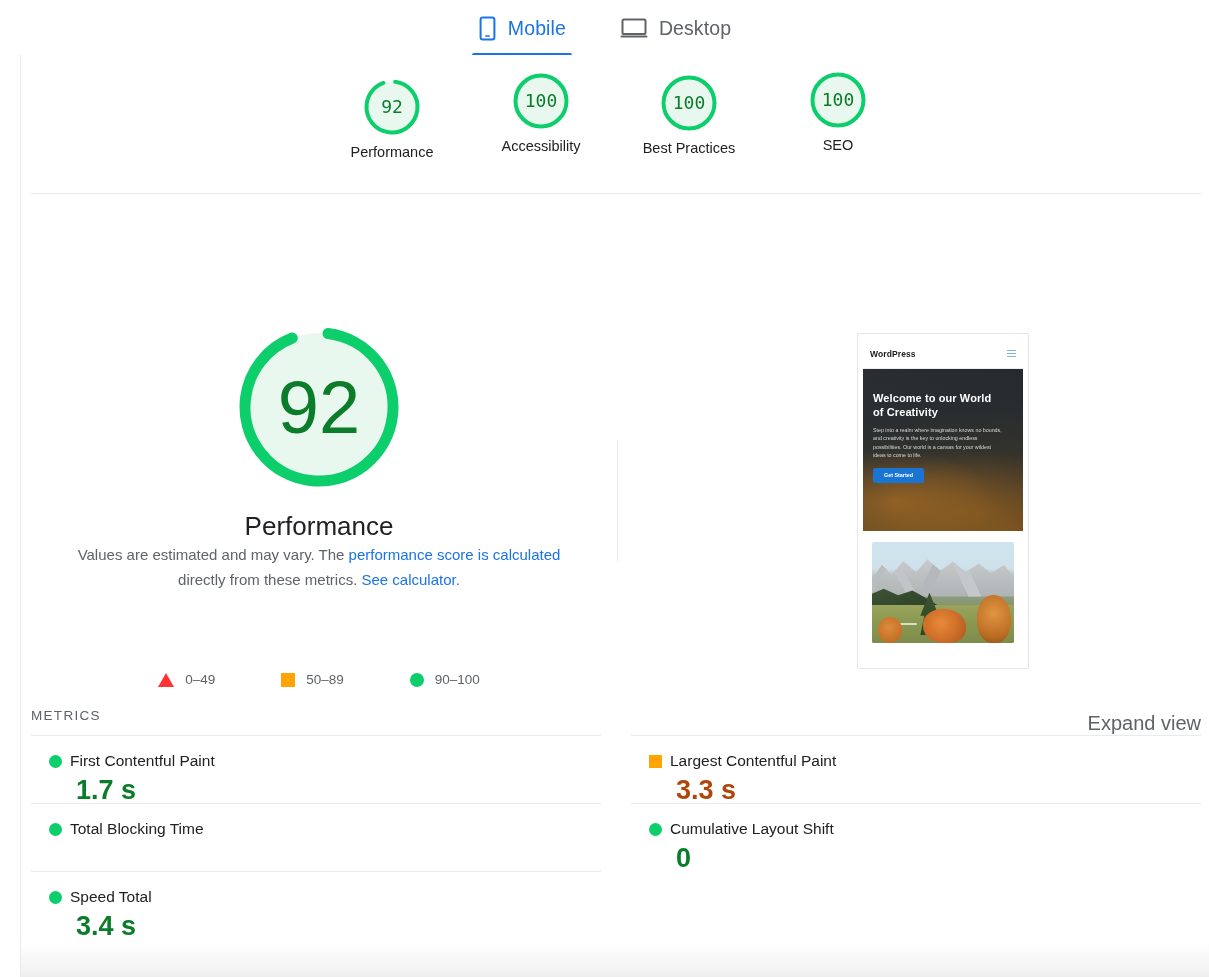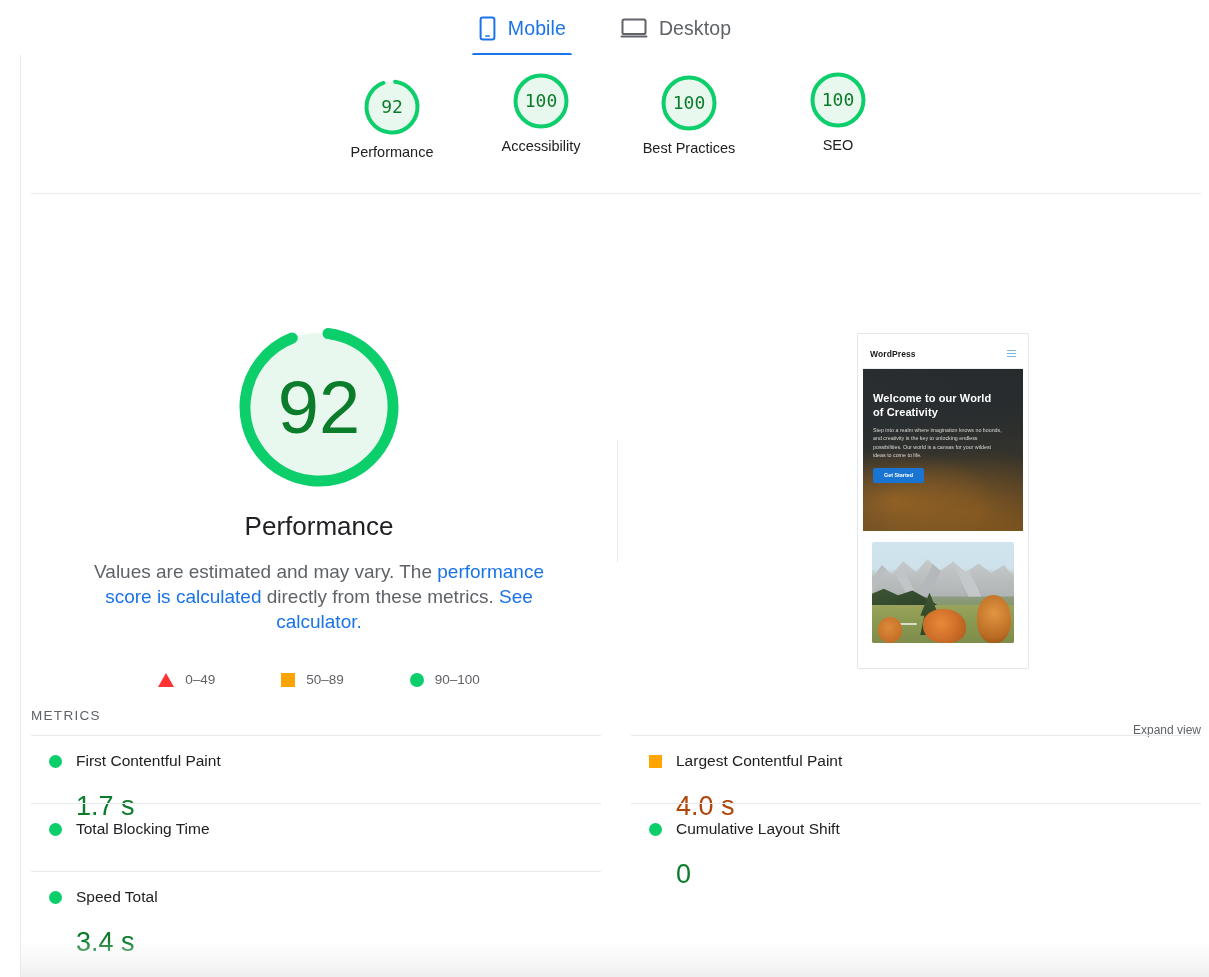--- a/index.html
+++ b/index.html
@@ -126,22 +126,21 @@
     fill: #0b7c2a;
     font-family: "Liberation Sans", sans-serif;
   }
   .cat-title {
     margin-top: 16px;
     font-size: 26px;
     color: #202124;
     font-weight: 400;
   }
   .cat-desc {
-    margin-top: 17px;
-    font-size: 19px;
+    font-size: 15px;
     line-height: 25px;
     color: #5f6368;
     width: 500px;
     margin-left: auto;
     margin-right: auto;
   }
   .cat-desc a { color: #1a73e8; text-decoration: none; }
 
   
   .legend {
@@ -321,22 +320,22 @@
   }
   .metrics-title {
     position: absolute;
     left: 0; top: 0;
     font-size: 13.5px;
     letter-spacing: 1.3px;
     color: #5f6368;
   }
   .expand-view {
     position: absolute;
-    right: 0; top: 15px;
-    font-size: 12px;
+    right: 0; top: 4px;
+    font-size: 20px;
     color: #5f6368;
     cursor: pointer;
   }
 
   .metrics-grid {
     position: absolute;
     left: 10px; top: 541px;
     width: 1170px;
     display: flex;
     gap: 0;
@@ -347,32 +346,32 @@
   .metric {
     border-top: 1px solid #e8eaed;
     padding: 16px 0 14px 0;
     position: relative;
     height: 68px;
     box-sizing: border-box;
   }
   .metric-head {
     display: flex;
     align-items: center;
-    gap: 14px;
+    gap: 8px;
     padding-left: 18px;
   }
   .m-dot { width: 13px; height: 13px; border-radius: 50%; background: #0cce6b; flex: none; }
   .m-sq { width: 13px; height: 13px; background: #ffa400; flex: none; }
   .m-name { font-size: 15.5px; color: #202124; }
   .m-value {
-    margin-top: 17px;
+    margin-top: 1px;
     padding-left: 45px;
     font-size: 27px;
     line-height: 38px;
-    font-weight: 400;
+    font-weight: 700;
   }
   .v-green { color: #0b7c2a; }
   .v-orange { color: #b1460a; }
 
   .fade-bottom {
     position: absolute;
     left: 21px; bottom: 0;
     width: 1188px; height: 36px;
     background: linear-gradient(180deg, rgba(255,255,255,0) 0%, rgba(243,243,243,.85) 70%, rgba(238,238,238,1) 100%);
     pointer-events: none;
@@ -539,21 +538,21 @@
             <div class="m-value v-green">3.4 s</div>
           </div>
         </div>
 
         <div class="mcol right">
           <div class="metric">
             <div class="metric-head">
               <span class="m-sq"></span>
               <span class="m-name">Largest Contentful Paint</span>
             </div>
-            <div class="m-value v-orange">4.0 s</div>
+            <div class="m-value v-orange">3.3 s</div>
           </div>
           <div class="metric">
             <div class="metric-head">
               <span class="m-dot"></span>
               <span class="m-name">Cumulative Layout Shift</span>
             </div>
             <div class="m-value v-green">0</div>
           </div>
         </div>
 

